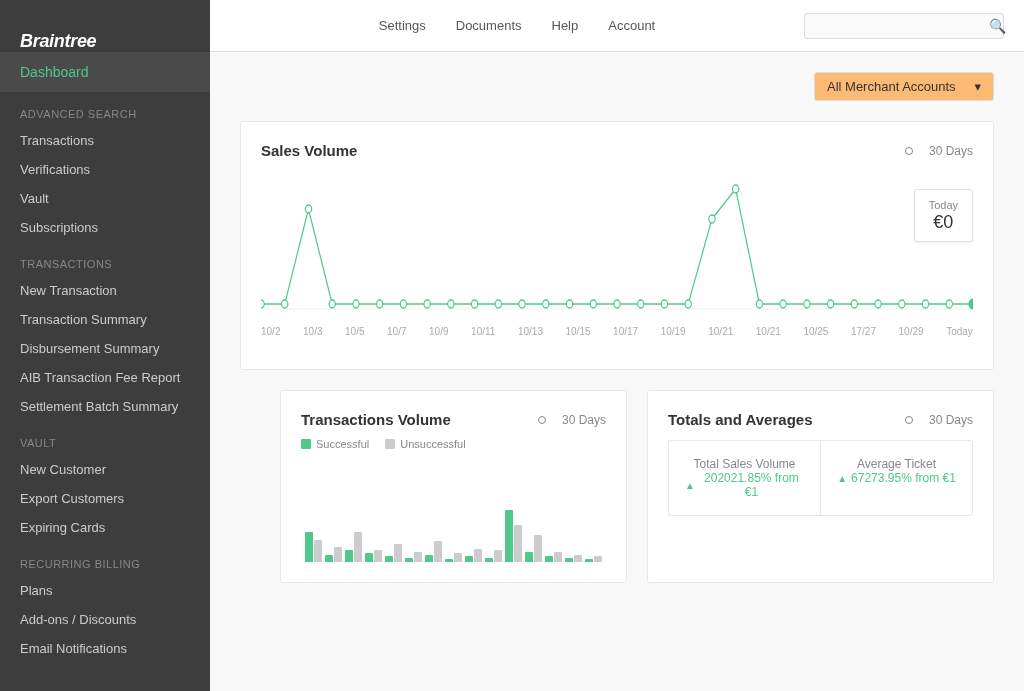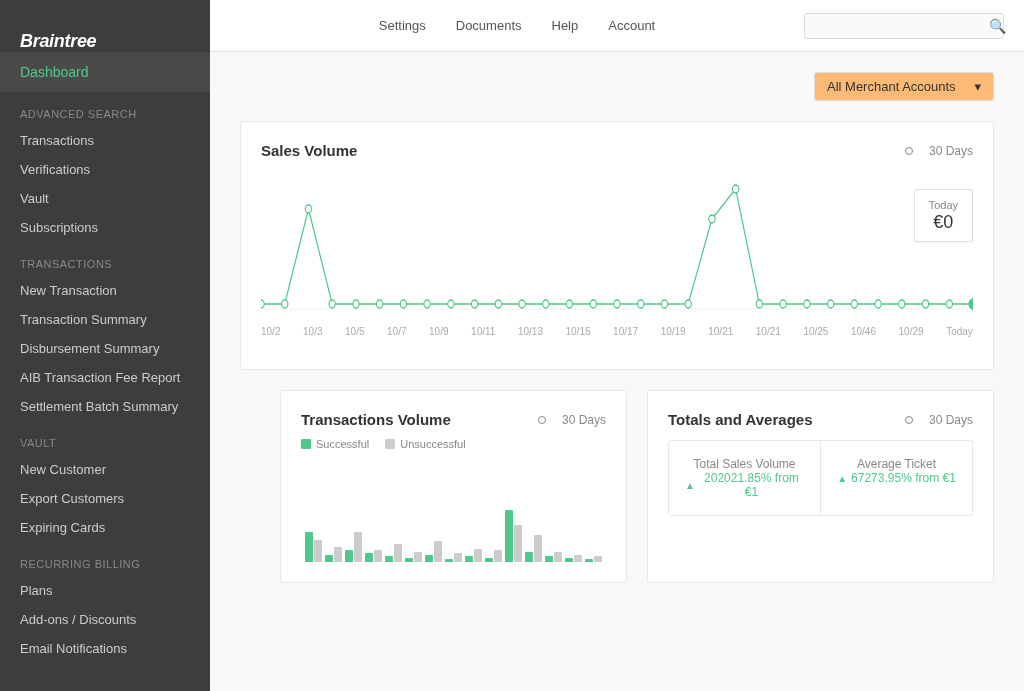--- a/index.html
+++ b/index.html
@@ -480,21 +480,21 @@
           <span>10/7</span>
           <span>10/9</span>
           <span>10/11</span>
           <span>10/13</span>
           <span>10/15</span>
           <span>10/17</span>
           <span>10/19</span>
           <span>10/21</span>
           <span>10/21</span>
           <span>10/25</span>
-          <span>10/46</span>
+          <span>17/27</span>
           <span>10/29</span>
           <span>Today</span>
         </div>
       </div>
     </div>
 
     <div class="bottom-charts-row">
 
       <div class="transactions-volume-chart">
         <div class="chart-header">

